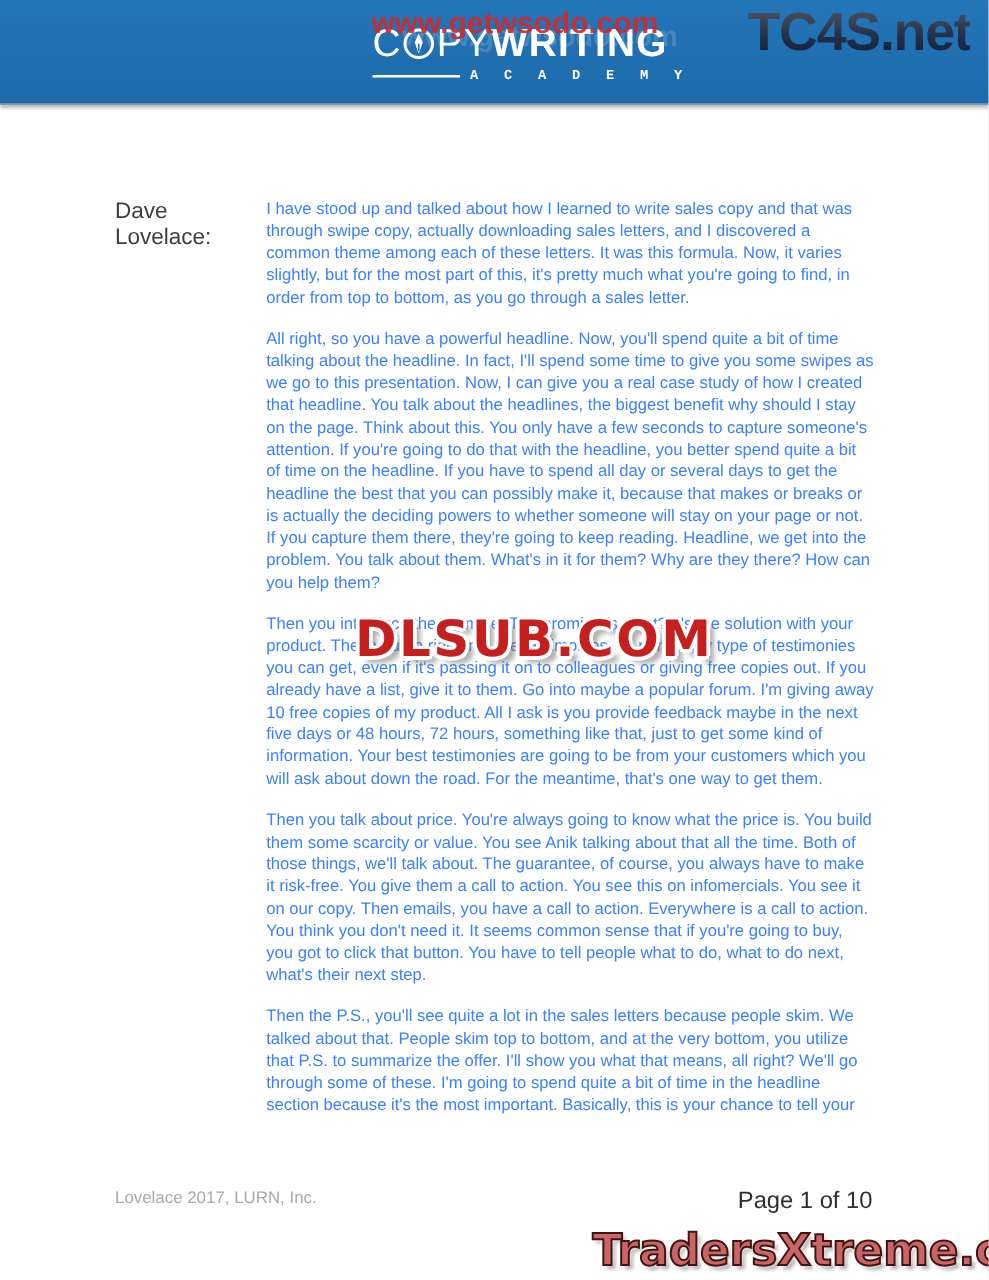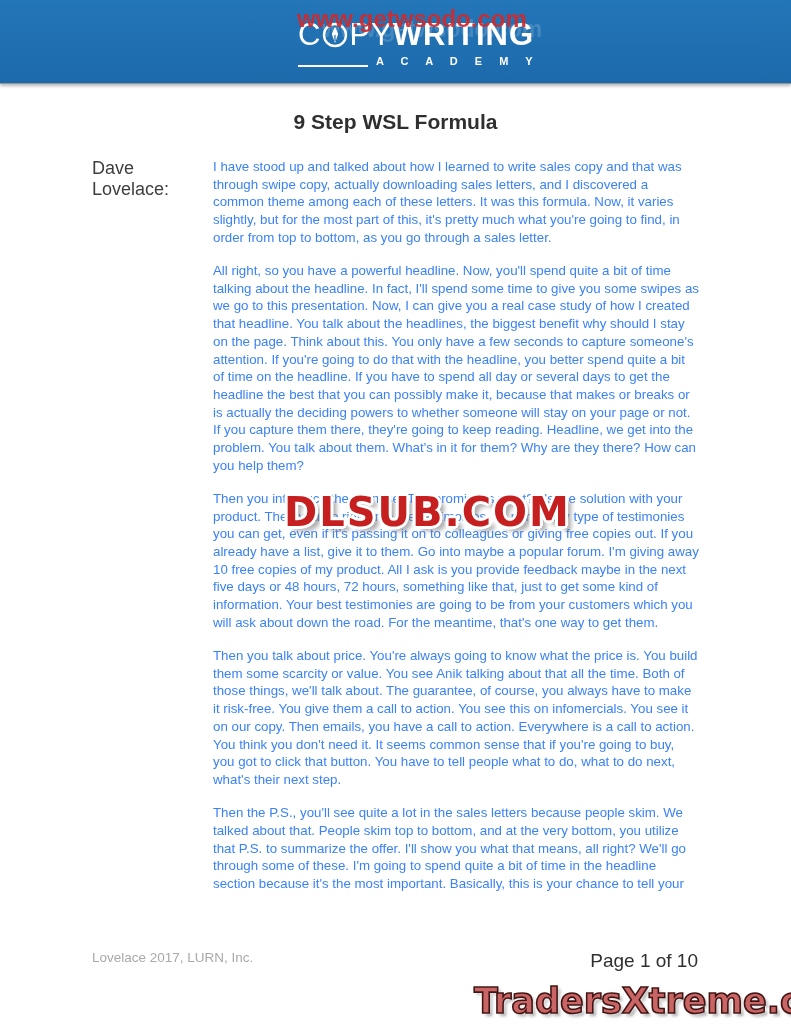--- a/index.html
+++ b/index.html
@@ -37,23 +37,24 @@
   }
   .logo-copy { font-weight: 400; }
   .logo-writing { font-weight: 700; }
   .pen-o {
     display: inline-block;
     vertical-align: -3px;
     margin: 0 1px;
   }
   .logo-academy {
     display: flex;
-    align-items: flex-end;
+    align-items: center;
     width: 222px;
     margin-top: 3px;
+    font-family: Liberation Mono, monospace;
   }
   .academy-line {
     flex: 0 0 70px;
     height: 0;
     border-top: 2px solid #ffffff;
     margin-right: 8px;
   }
   .academy-text {
     font-size: 11px;
     font-weight: 600;
@@ -177,23 +178,23 @@
               <line x1="13" y1="13" x2="13" y2="19" stroke="#1d6aab" stroke-width="1.2"></line>
             </svg><span>PY</span></span><span class="logo-writing">WRITING</span>
       </div>
       <div class="logo-academy">
         <span class="academy-line"></span>
         <span class="academy-text">A C A D E M Y</span>
       </div>
     </div>
 
     <div class="wm-red-top">www.getwsodo.com</div>
+    <div class="wm-corner">TC4S.net</div>
   </div>
 
-  <h1 class="doc-title">9 Step WSL Formula</h1>
 
   <div class="speaker">Dave Lovelace:</div>
   <div class="transcript">
     <p>I have stood up and talked about how I learned to write sales copy and that was through swipe copy, actually downloading sales letters, and I discovered a common theme among each of these letters. It was this formula. Now, it varies slightly, but for the most part of this, it's pretty much what you're going to find, in order from top to bottom, as you go through a sales letter.</p>
     <p>All right, so you have a powerful headline. Now, you'll spend quite a bit of time talking about the headline. In fact, I'll spend some time to give you some swipes as we go to this presentation. Now, I can give you a real case study of how I created that headline. You talk about the headlines, the biggest benefit why should I stay on the page. Think about this. You only have a few seconds to capture someone's attention. If you're going to do that with the headline, you better spend quite a bit of time on the headline. If you have to spend all day or several days to get the headline the best that you can possibly make it, because that makes or breaks or is actually the deciding powers to whether someone will stay on your page or not. If you capture them there, they're going to keep reading. Headline, we get into the problem. You talk about them. What's in it for them? Why are they there? How can you help them?</p>
     <p>Then you introduce the promise. The promise is what? It's the solution with your product. Then you go right into the testimonies, all right? Any type of testimonies you can get, even if it's passing it on to colleagues or giving free copies out. If you already have a list, give it to them. Go into maybe a popular forum. I'm giving away 10 free copies of my product. All I ask is you provide feedback maybe in the next five days or 48 hours, 72 hours, something like that, just to get some kind of information. Your best testimonies are going to be from your customers which you will ask about down the road. For the meantime, that's one way to get them.</p>
     <p>Then you talk about price. You're always going to know what the price is. You build them some scarcity or value. You see Anik talking about that all the time. Both of those things, we'll talk about. The guarantee, of course, you always have to make it risk-free. You give them a call to action. You see this on infomercials. You see it on our copy. Then emails, you have a call to action. Everywhere is a call to action. You think you don't need it. It seems common sense that if you're going to buy, you got to click that button. You have to tell people what to do, what to do next, what's their next step.</p>
     <p>Then the P.S., you'll see quite a lot in the sales letters because people skim. We talked about that. People skim top to bottom, and at the very bottom, you utilize that P.S. to summarize the offer. I'll show you what that means, all right? We'll go through some of these. I'm going to spend quite a bit of time in the headline section because it's the most important. Basically, this is your chance to tell your</p>
   </div>
 

